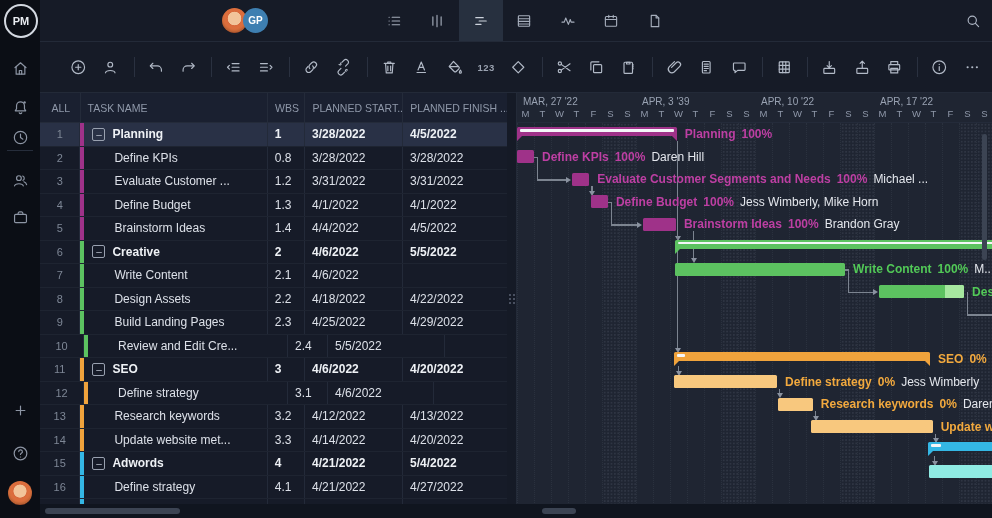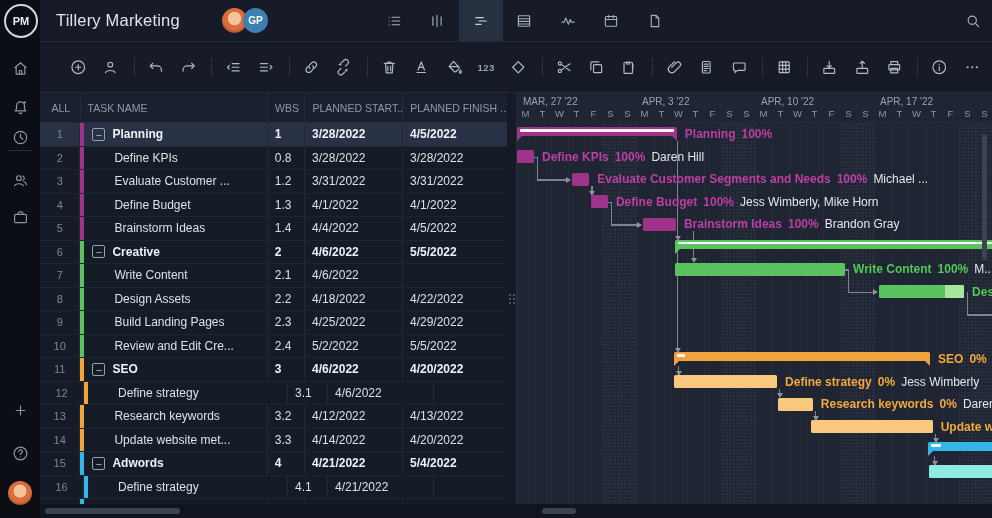--- a/index.html
+++ b/index.html
@@ -132,21 +132,20 @@
           <circle cx="12" cy="12" r="8"></circle>
           <path d="M9.8 9.6a2.3 2.3 0 1 1 3.3 2.1c-.8.4-1.1.9-1.1 1.6"></path>
           <path d="M11.9 16.4h.2"></path>
         </svg>
       </div>
       <div class="avatar-img" style="position: absolute; left: 8px; top: 481px; width: 24px; height: 24px;"></div>
     </div>
   <div id="logo" class="abs">PM</div>
 
   <div id="topbar" class="abs">
-    <div id="title" class="abs">Tillery Marketing</div>
     <div id="avatars" class="abs">
       <div class="av avatar-img" style="width:25px;height:25px"></div>
       <div class="av" id="gp-av" style="background: rgb(62, 127, 177);">GP</div>
     </div>
     <div id="views" class="abs">
         <div class="view">
           <svg viewBox="0 0 24 24" fill="none" stroke="currentColor" stroke-width="1.5" stroke-linecap="round" stroke-linejoin="round">
             <path d="M9.5 7h10M9.5 12h10M9.5 17h10"></path>
             <path d="M5.4 7h.2M5.4 12h.2M5.4 17h.2"></path>
           </svg>
@@ -463,21 +462,20 @@
           <div class="tc" style="width: 117px;">4/29/2022</div>
         </div>
         <div class="trow">
           <div class="tc c0" style="width: 44px;">10</div>
           <div class="tc name" style="width: 204px;">
             <div class="strip" style="background: rgb(92, 194, 96);"></div>
             <div class="child-ind"></div>
             <span>Review and Edit Cre...</span>
           </div>
           <div class="tc" style="width: 40px;">2.4</div>
-          <div class="tc" style="width: 106px;">5/2/2022</div>
           <div class="tc" style="width: 117px;">5/5/2022</div>
         </div>
         <div class="trow">
           <div class="tc c0" style="width: 44px;">11</div>
           <div class="tc name" style="width: 204px;">
             <div class="strip" style="background: rgb(240, 163, 60);"></div>
             <div class="caret">–</div>
             <span class="gname">SEO</span>
           </div>
           <div class="tc bold" style="width: 40px;">3</div>
@@ -529,20 +527,21 @@
         </div>
         <div class="trow">
           <div class="tc c0" style="width: 44px;">16</div>
           <div class="tc name" style="width: 204px;">
             <div class="strip" style="background: rgb(52, 183, 229);"></div>
             <div class="child-ind"></div>
             <span>Define strategy</span>
           </div>
           <div class="tc" style="width: 40px;">4.1</div>
           <div class="tc" style="width: 106px;">4/21/2022</div>
+          <div class="tc" style="width: 117px;">4/27/2022</div>
         </div>
         <div class="trow">
           <div class="tc c0" style="width: 44px;">17</div>
           <div class="tc name" style="width: 204px;">
             <div class="strip" style="background: rgb(52, 183, 229);"></div>
             <div class="child-ind"></div>
             <span>Build ads</span>
           </div>
           <div class="tc" style="width: 40px;">4.2</div>
           <div class="tc" style="width: 106px;">4/28/2022</div>
@@ -558,21 +557,21 @@
         <i></i>
         <i></i>
         <i></i>
         <i></i>
       </div>
   </div>
 
   <div id="gantt" class="abs">
     <div id="gweeks">
         <div class="gw">MAR, 27 '22</div>
-        <div class="gw">APR, 3 '22</div>
+        <div class="gw">APR, 3 '39</div>
         <div class="gw">APR, 10 '22</div>
         <div class="gw">APR, 17 '22</div>
       </div>
     <div id="gdays">
         <div class="gd">M</div>
         <div class="gd">T</div>
         <div class="gd">W</div>
         <div class="gd">T</div>
         <div class="gd">F</div>
         <div class="gd">S</div>

